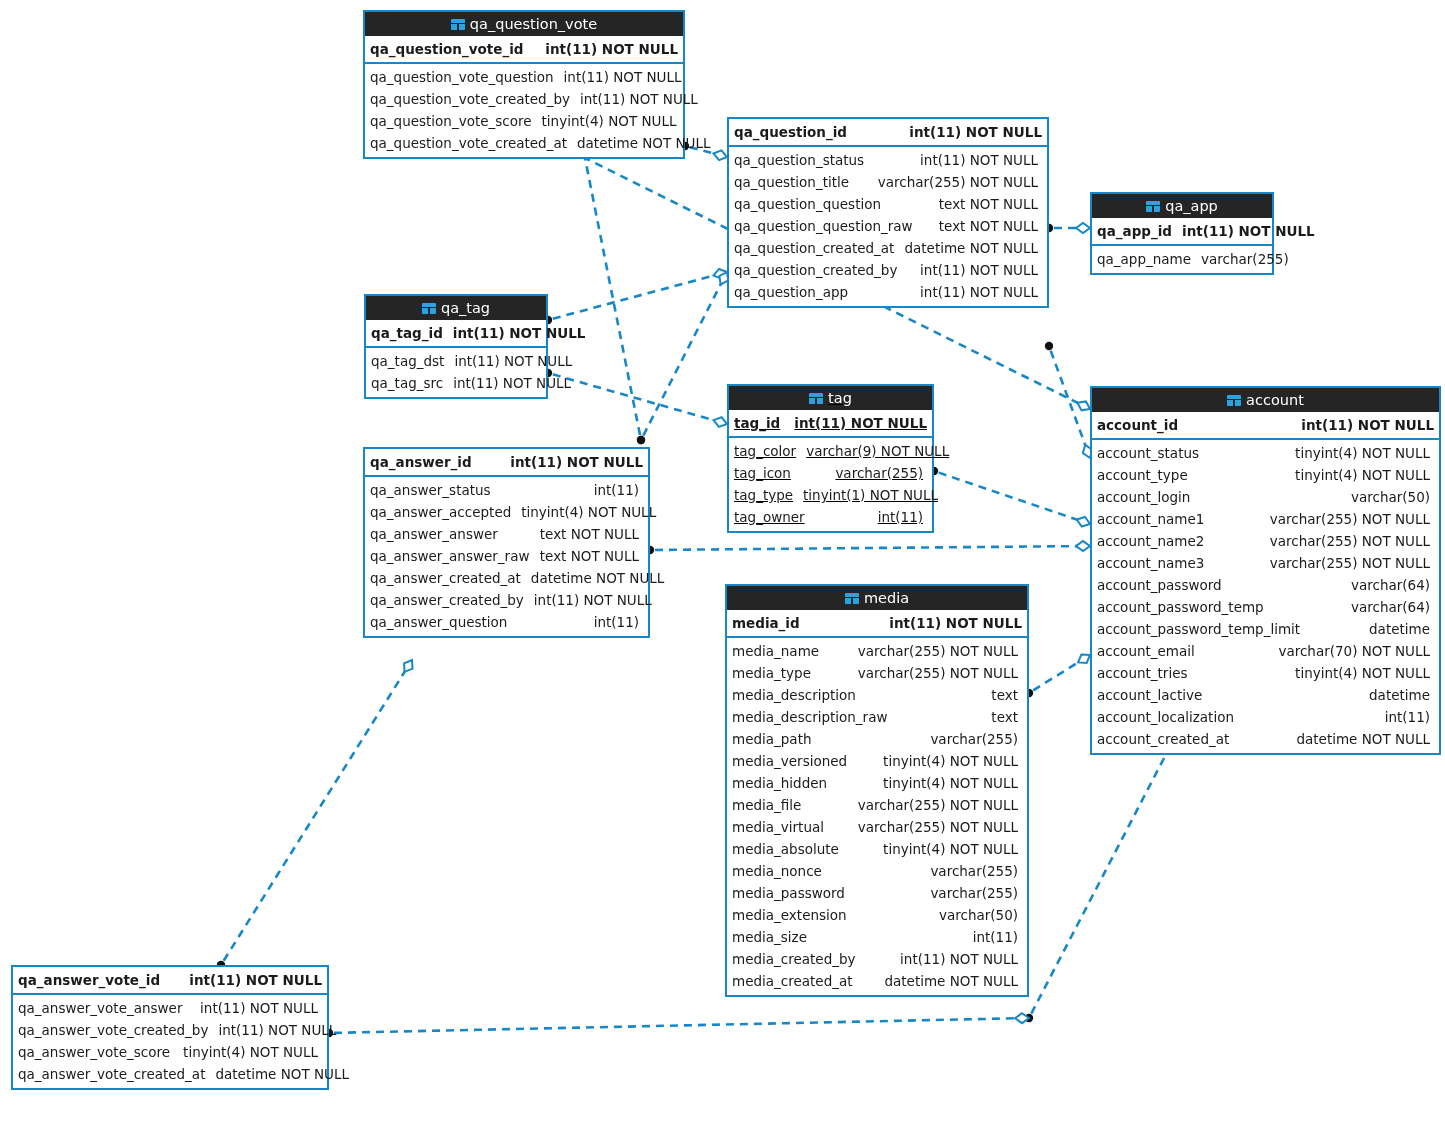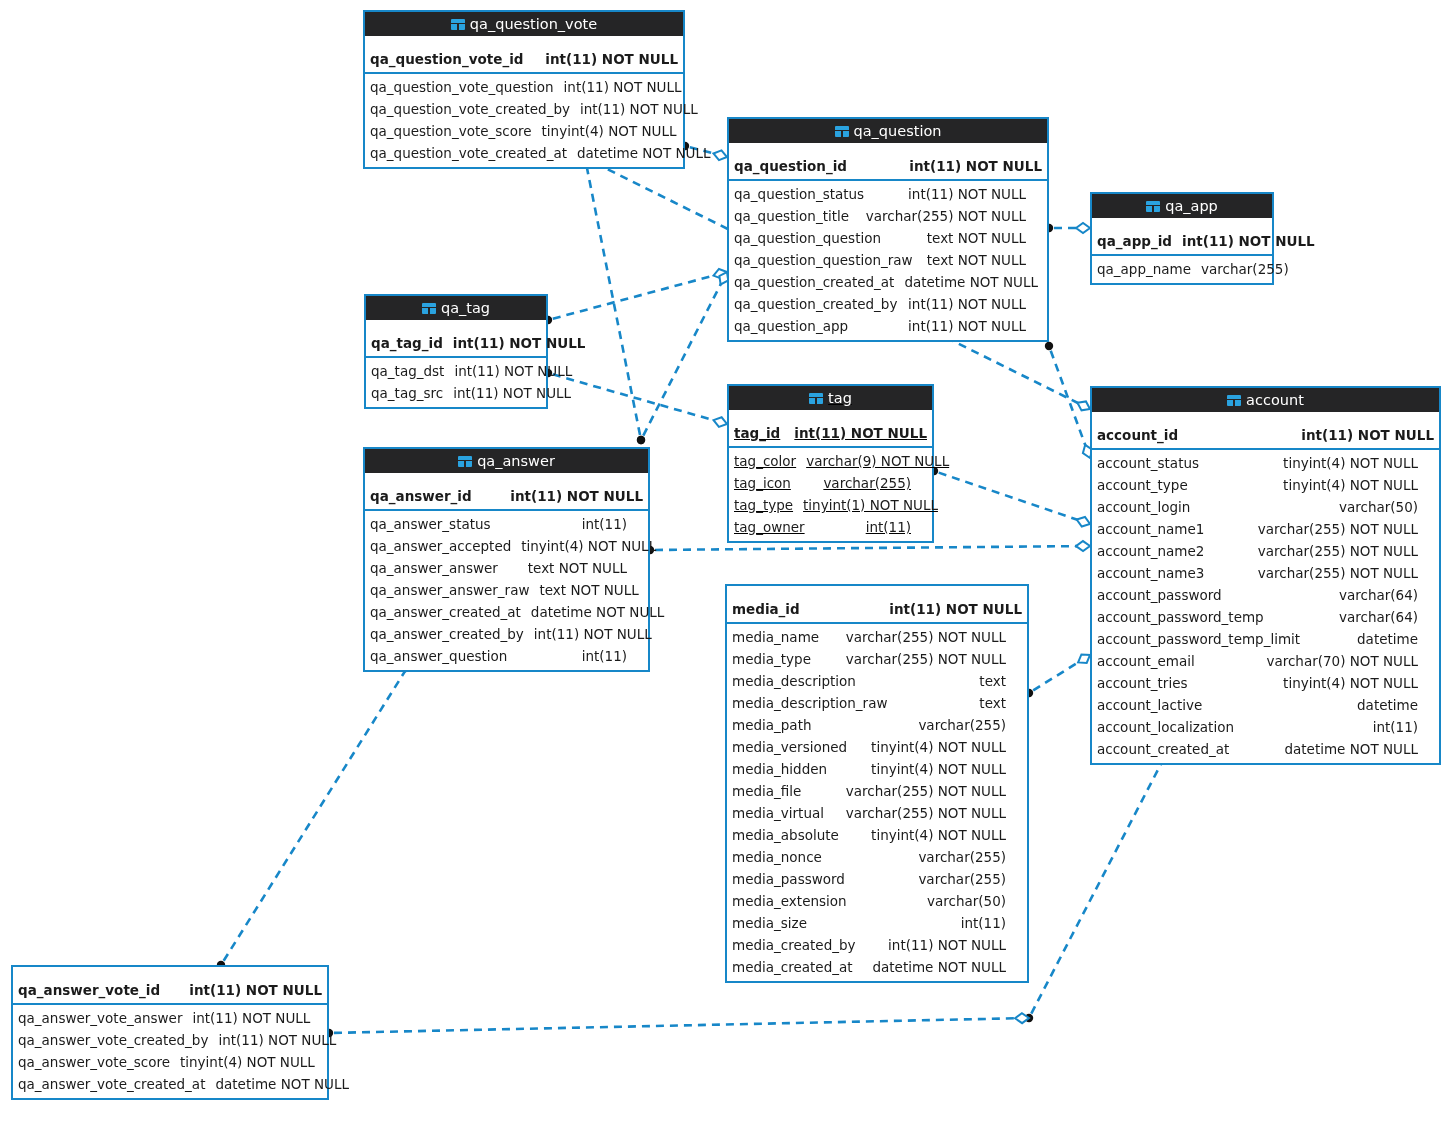--- a/index.html
+++ b/index.html
@@ -72,38 +72,38 @@
     position: absolute;
     left: 8px; top: 5px;
     width: 6px; height: 6px;
     background: #2aa3e0;
     border-radius: 0 0 1px 0;
   }
   .ent-pk {
     border-bottom: 2px solid #1787c8;
   }
   .ent-rows {
-    padding: 2px 16px 3px 0;
+    padding: 2px 4px 3px 0;
   }
   .row {
     display: flex;
     justify-content: space-between;
     align-items: baseline;
     font-size: 13.5px;
     color: #1b1b1b;
     line-height: 22px;
     height: 22px;
     padding: 0 5px;
     white-space: nowrap;
   }
   .row.pk {
     font-weight: bold;
     height: 25px;
     line-height: 25px;
-    padding-top: 11px;
+    padding-top: 1px;
   }
   .row .col-name {
     text-align: left;
   }
   .row .col-type {
     text-align: right;
     padding-left: 10px;
   }
   .row.pk .col-type {
     font-weight: bold;
@@ -202,21 +202,20 @@
             <span class="col-name">qa_question_vote_score</span>
             <span class="col-type">tinyint(4) NOT NULL</span>
           </div>
           <div class="row">
             <span class="col-name">qa_question_vote_created_at</span>
             <span class="col-type">datetime NOT NULL</span>
           </div>
         </div>
       </div>
       <div class="entity" style="left: 727px; top: 117px; width: 322px;">
-        <div class="ent-header"><span class="tbl-icon"><span class="ic-top"></span><span class="ic-bl"></span><span class="ic-br"></span></span><span>qa_question</span></div>
         <div class="ent-pk">
           <div class="row pk">
             <span class="col-name">qa_question_id</span>
             <span class="col-type">int(11) NOT NULL</span>
           </div>
         </div>
         <div class="ent-rows">
           <div class="row">
             <span class="col-name">qa_question_status</span>
             <span class="col-type">int(11) NOT NULL</span>
@@ -369,21 +368,20 @@
             <span class="col-name">tag_type</span>
             <span class="col-type">tinyint(1) NOT NULL</span>
           </div>
           <div class="row">
             <span class="col-name">tag_owner</span>
             <span class="col-type">int(11)</span>
           </div>
         </div>
       </div>
       <div class="entity" style="left: 363px; top: 447px; width: 287px;">
-        <div class="ent-header"><span class="tbl-icon"><span class="ic-top"></span><span class="ic-bl"></span><span class="ic-br"></span></span><span>qa_answer</span></div>
         <div class="ent-pk">
           <div class="row pk">
             <span class="col-name">qa_answer_id</span>
             <span class="col-type">int(11) NOT NULL</span>
           </div>
         </div>
         <div class="ent-rows">
           <div class="row">
             <span class="col-name">qa_answer_status</span>
             <span class="col-type">int(11)</span>
@@ -408,20 +406,21 @@
             <span class="col-name">qa_answer_created_by</span>
             <span class="col-type">int(11) NOT NULL</span>
           </div>
           <div class="row">
             <span class="col-name">qa_answer_question</span>
             <span class="col-type">int(11)</span>
           </div>
         </div>
       </div>
       <div class="entity" style="left: 725px; top: 584px; width: 304px;">
+        <div class="ent-header"><span class="tbl-icon"><span class="ic-top"></span><span class="ic-bl"></span><span class="ic-br"></span></span><span>media</span></div>
         <div class="ent-pk">
           <div class="row pk">
             <span class="col-name">media_id</span>
             <span class="col-type">int(11) NOT NULL</span>
           </div>
         </div>
         <div class="ent-rows">
           <div class="row">
             <span class="col-name">media_name</span>
             <span class="col-type">varchar(255) NOT NULL</span>

